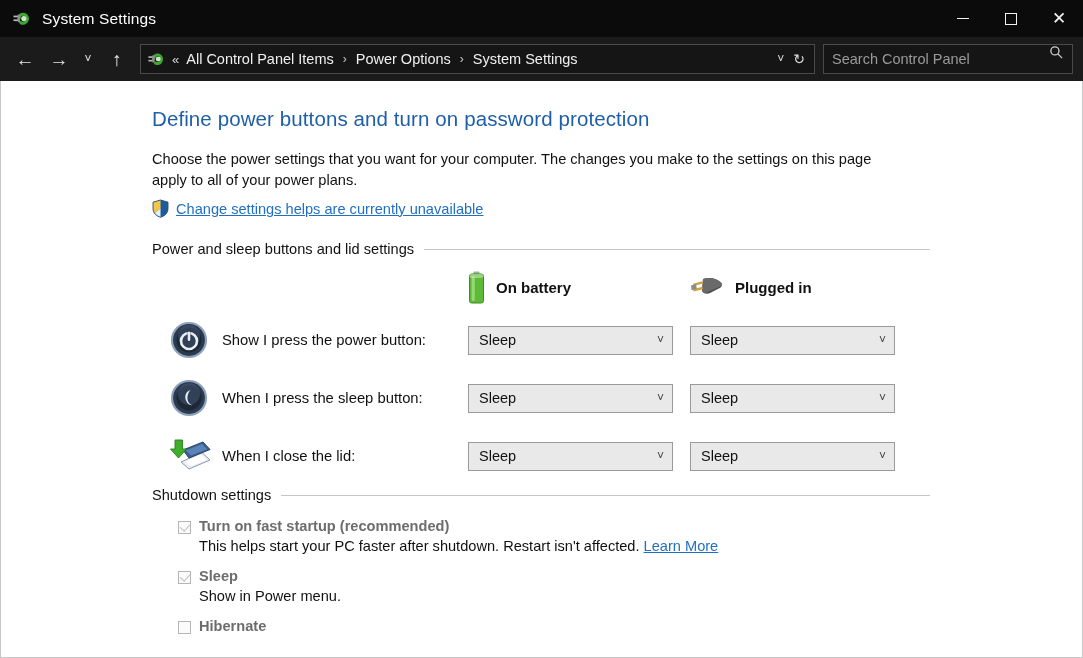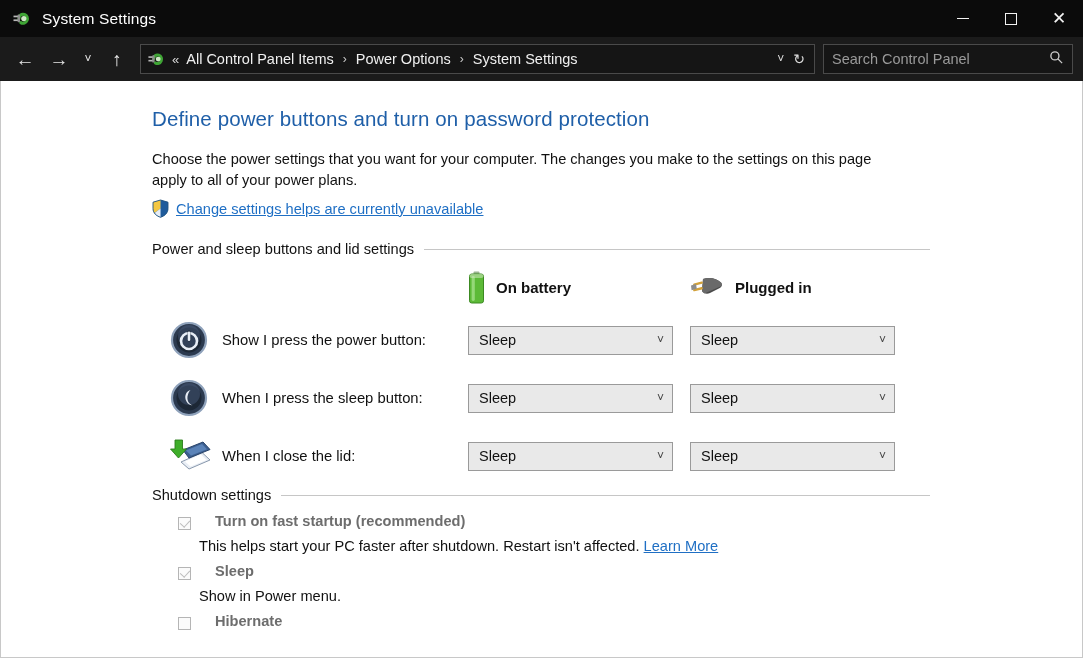--- a/index.html
+++ b/index.html
@@ -114,21 +114,20 @@
     color: #dcdcdc; font-size: 14px; padding: 0 5px 0 2px; flex: none;
   }
 
   .searchbox {
     width: 250px;
     height: 30px;
     margin-left: 8px;
     border: 1px solid #4a4a4a;
     background: #151515;
     display: flex;
-    align-items: center;
     padding: 0 8px;
     flex: none;
   }
   .search-input {
     flex: 1;
     background: transparent;
     border: none;
     outline: none;
     color: #cfcfcf;
     font-size: 14.5px;
@@ -260,22 +259,22 @@
     flex: none;
   }
   .dd-gap { width: 17px; flex: none; }
 
   .shutdown-wrap { margin-top: 2px; }
 
   
   .check-list { margin-top: 10px; padding-left: 26px; }
   .check-row {
     display: flex;
-    align-items: flex-start;
-    gap: 24px;
+    align-items: center;
+    gap: 8px;
     height: 25px;
   }
   .cbox {
     width: 13px; height: 13px;
     border: 1px solid #b5b5b5;
     background: #fbfbfb;
     position: relative;
     flex: none;
     margin-top: 4px;
   }

